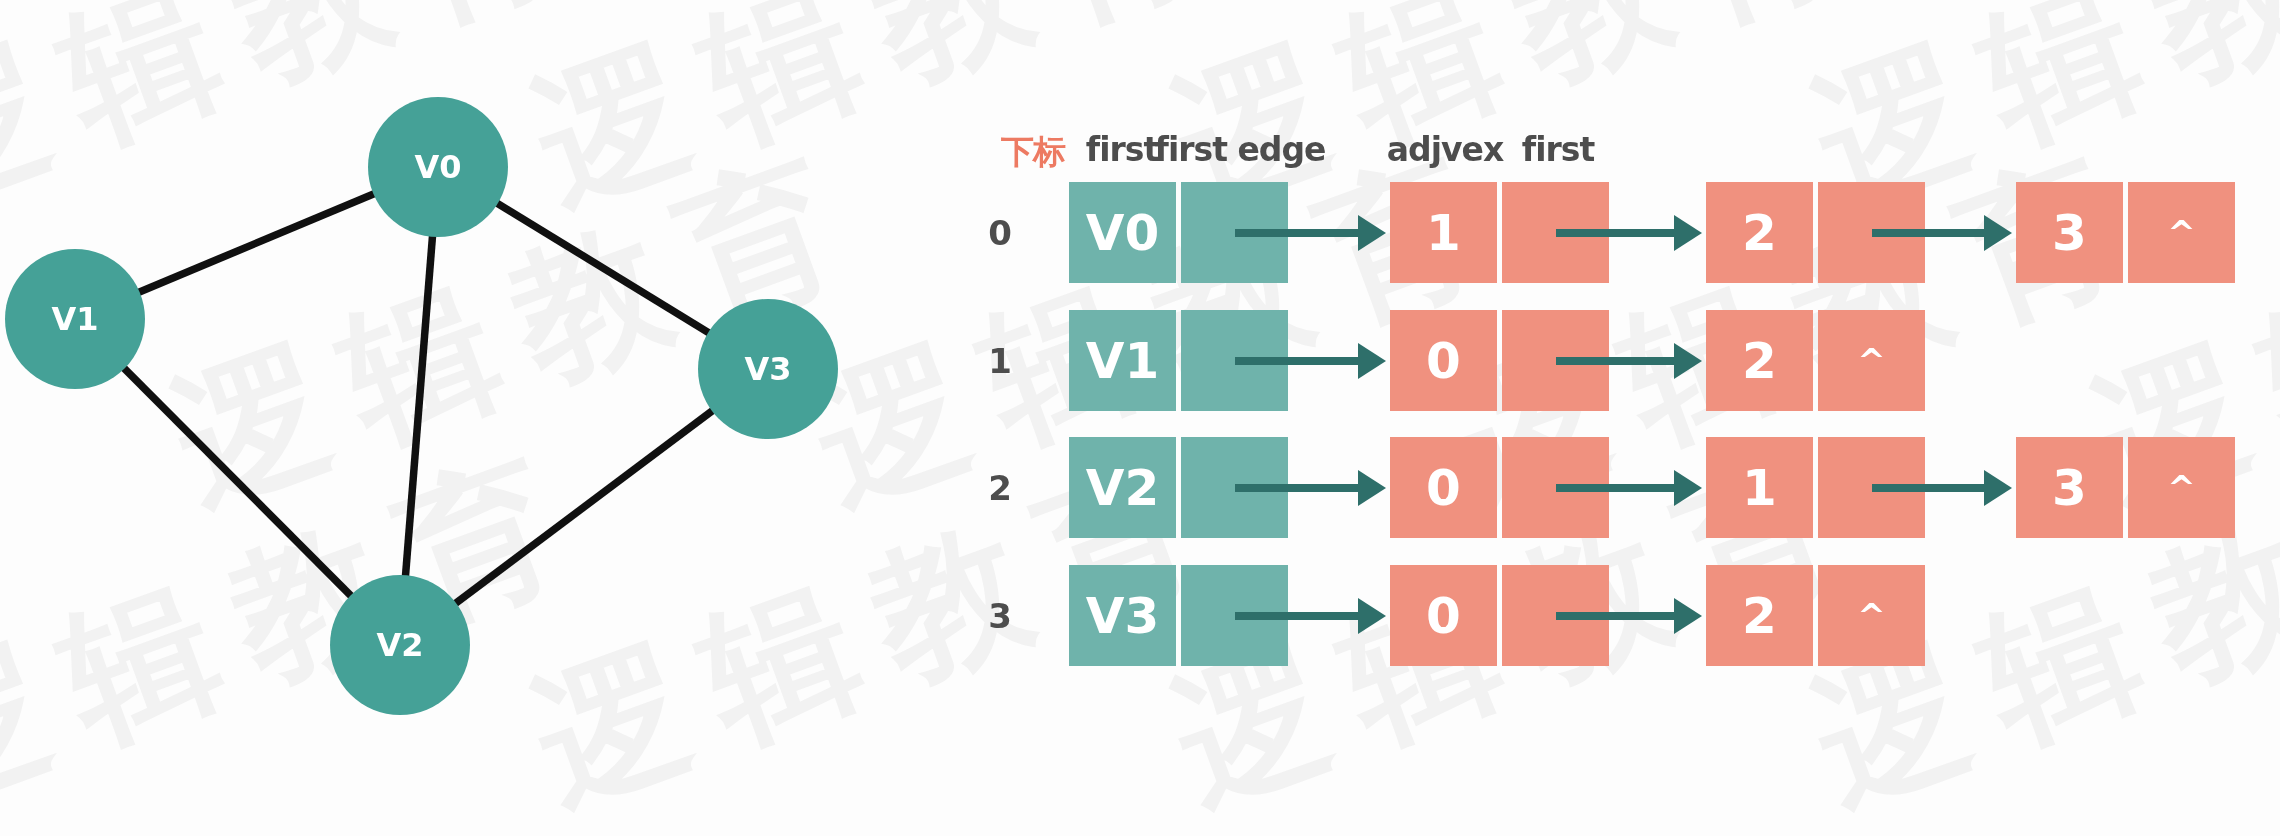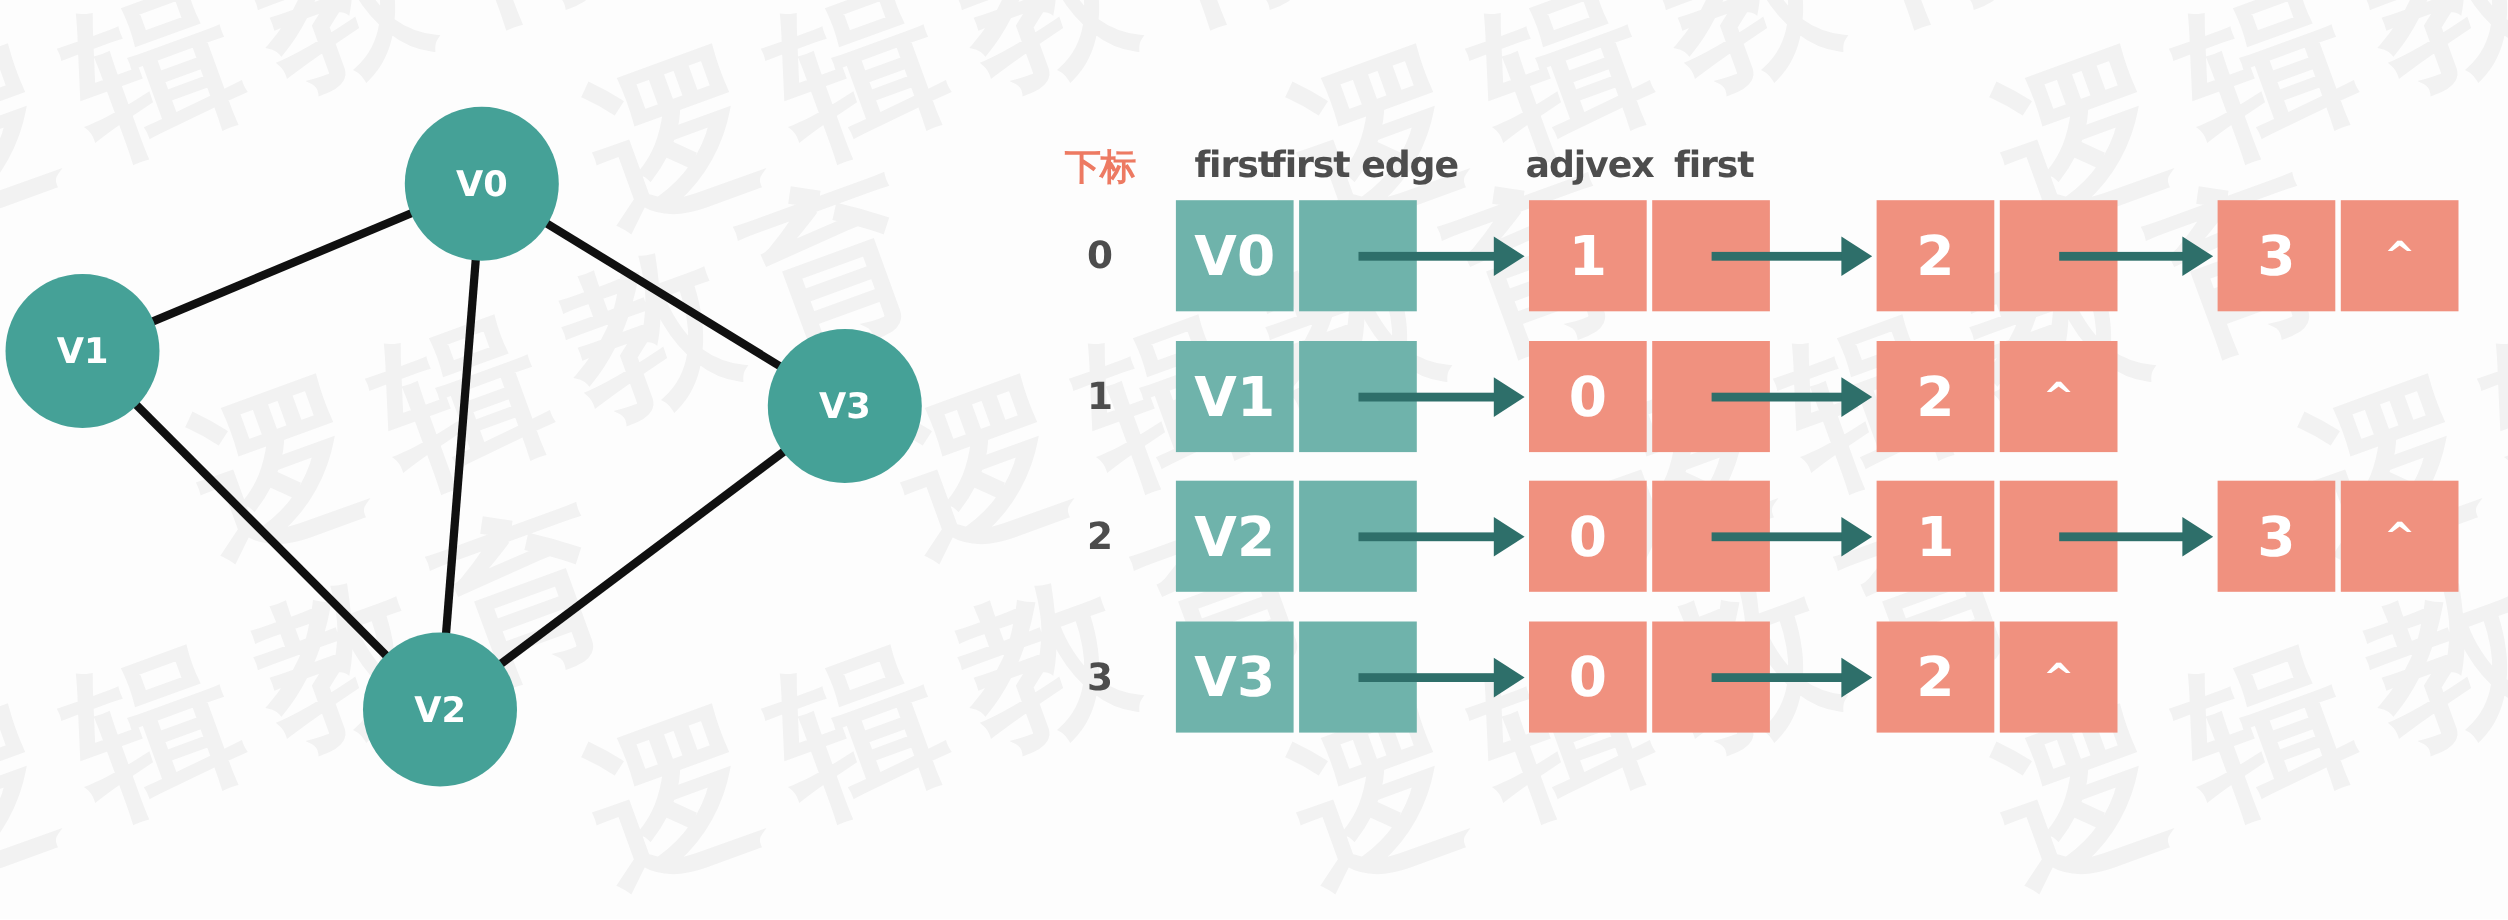--- a/index.html
+++ b/index.html
@@ -80,21 +80,21 @@
         <circle cx="400" cy="645" r="70" fill="#45a197"></circle>
         <text x="400" y="645" text-anchor="middle" dy="0.35em" fill="#ffffff" font-size="32" font-weight="bold">V2</text>
       </g>
       <g>
         <circle cx="768" cy="369" r="70" fill="#45a197"></circle>
         <text x="768" y="369" text-anchor="middle" dy="0.35em" fill="#ffffff" font-size="32" font-weight="bold">V3</text>
       </g>
     </svg>
 
   <div id="adjlist">
-    <span class="hdr hdr-index" style="left:1000px">下标</span>
+    <span class="hdr hdr-index" style="left:1033px">下标</span>
     <span class="hdr" style="left:1122px">first</span>
     <span class="hdr" style="left:1240px">first edge</span>
     <span class="hdr" style="left:1445px">adjvex</span>
     <span class="hdr" style="left:1558px">first</span>
     <div id="rows">
         <div class="" style="left: 0px; top: 0px; position: static;">
           <div class="row-index" style="left: 1000px; top: 232.5px;">0</div>
           <div class="cell teal" style="left: 1069px; top: 182px;">V0</div>
           <div class="cell teal" style="left: 1181px; top: 182px;"></div>
           <div class="arrow" style="left: 1234.5px; top: 214.5px; width: 151.5px; height: 36px;">

